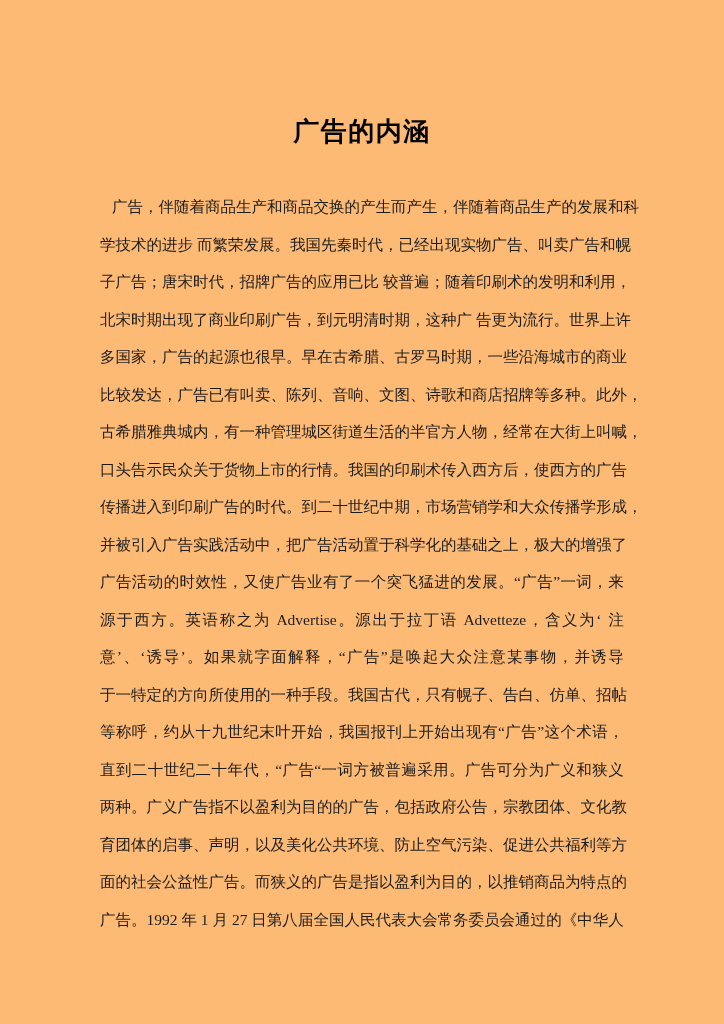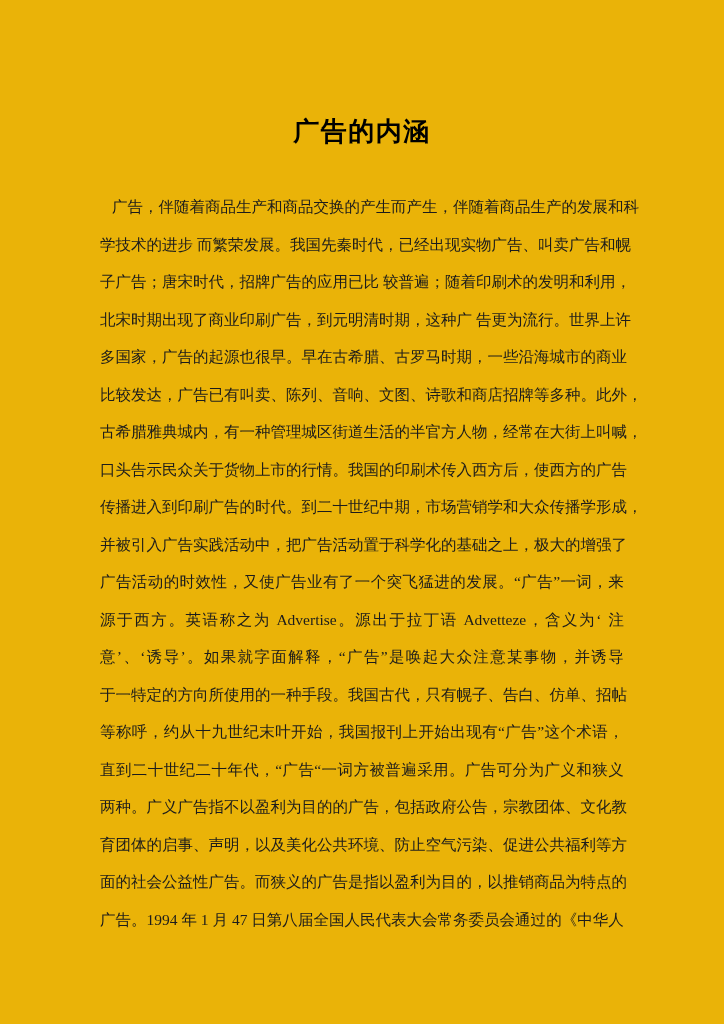--- a/index.html
+++ b/index.html
@@ -13,21 +13,21 @@
     overflow: hidden;
     font-family: "Liberation Serif", "DejaVu Serif", serif;
     color: #1a1a1a;
     -webkit-font-smoothing: antialiased;
   }
 
   .page {
     position: relative;
     width: 724px;
     height: 1024px;
-    background: #eab308;
+    background: #fdba74;
     box-sizing: border-box;
   }
 
   
   .doc-title {
     position: absolute;
     left: 0;
     top: 97px;
     width: 724px;
     text-align: center;
@@ -812,29 +812,29 @@
           <span>特</span>
           <span>点</span>
           <span>的</span>
         </span>
       </div>
     <div class="body-line">
         <span class="row">
           <span>广</span>
           <span>告</span>
           <span>。</span>
-          <span>1994</span>
+          <span>1992</span>
           <span> </span>
           <span>年</span>
           <span> </span>
           <span>1</span>
           <span> </span>
           <span>月</span>
           <span> </span>
-          <span>47</span>
+          <span>27</span>
           <span> </span>
           <span>日</span>
           <span>第</span>
           <span>八</span>
           <span>届</span>
           <span>全</span>
           <span>国</span>
           <span>人</span>
           <span>民</span>
           <span>代</span>

